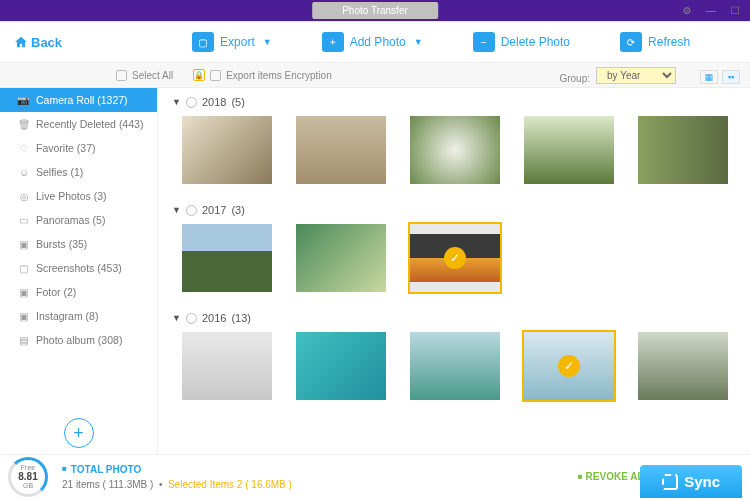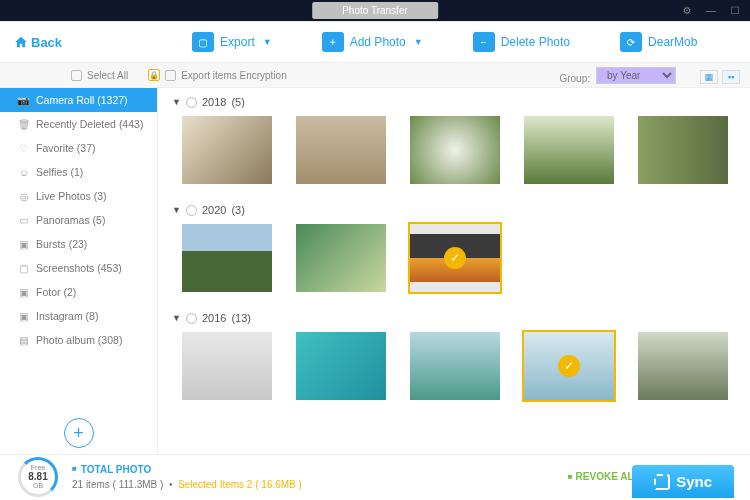--- a/index.html
+++ b/index.html
@@ -1,38 +1,38 @@
 <!DOCTYPE html>
 <html><head>
 <meta charset="utf-8">
 <style>
 * { margin: 0; padding: 0; box-sizing: border-box; font-family: -apple-system, "Segoe UI", Arial, sans-serif; }
 body { width: 750px; height: 500px; background: #fff; overflow: hidden; font-size: 11px; color: #555; }
 
 
-.titlebar { height: 22px; background: #0f172a; display: flex; align-items: center; position: relative; border-bottom: 1px solid #e5e5e5; padding-left: 28px; }
+.titlebar { height: 22px; background: #4c1d95; display: flex; align-items: center; position: relative; border-bottom: 1px solid #e5e5e5; padding-left: 28px; }
 .titlebar-center { position: absolute; left: 50%; transform: translateX(-50%); background: #c0c0c0; color: #fff; font-size: 10px; padding: 3px 30px; border-radius: 2px; }
 .titlebar-right { margin-left: auto; display: flex; gap: 10px; padding-right: 8px; color: #888; }
 .window-btn { width: 14px; height: 14px; display: flex; align-items: center; justify-content: center; cursor: pointer; font-size: 10px; }
 
 
 .toolbar { height: 40px; display: flex; align-items: center; padding: 0 14px; gap: 40px; }
 .back-btn { display: flex; align-items: center; gap: 3px; color: #2aa3ef; font-size: 13px; font-weight: 600; cursor: pointer; }
 .back-btn .home-icon { width: 14px; height: 14px; }
 .tb-actions { display: flex; gap: 50px; margin-left: 90px; }
 .tb-action { display: flex; align-items: center; gap: 6px; color: #2aa3ef; font-size: 12px; cursor: pointer; }
 .tb-icon { width: 22px; height: 20px; background: #2aa3ef; border-radius: 3px; display: flex; align-items: center; justify-content: center; color: #fff; font-size: 10px; }
 .tb-caret { color: #2aa3ef; font-size: 9px; margin-left: 2px; }
 
 
 .subtoolbar { height: 26px; background: #f7f7f7; display: flex; align-items: center; padding: 0 10px; border-top: 1px solid #eee; border-bottom: 1px solid #eee; font-size: 10px; color: #888; }
 .subtoolbar .cb { width: 11px; height: 11px; border: 1px solid #bbb; border-radius: 2px; margin-right: 5px; }
 .subtoolbar .lock { width: 12px; height: 12px; border: 1px solid #f0b800; border-radius: 2px; margin: 0 5px 0 20px; display:flex;align-items:center;justify-content:center;color:#f0b800;font-size:8px; }
 .subtoolbar .group { margin-left: auto; display: flex; align-items: flex-end; gap: 6px; }
-.subtoolbar select { border: 1px solid #ccc; font-size: 10px; padding: 1px 18px 1px 6px; background: #c4b5fd; color: #666; }
+.subtoolbar select { border: 1px solid #ccc; font-size: 10px; padding: 1px 18px 1px 6px; background: #fef9c3; color: #666; }
 .view-toggle { display: flex; gap: 4px; margin-left: 18px; }
 .vbtn { width: 18px; height: 14px; border: 1px solid #ddd; display:flex;align-items:center;justify-content:center;font-size:9px;color:#2aa3ef;cursor:pointer; }
 
 
 .body { display: flex; height: 366px; }
 .sidebar { width: 158px; border-right: 1px solid #eee; display: flex; flex-direction: column; }
 .device-name { padding: 6px 10px; font-size: 11px; color: #666; display:flex;align-items:center;gap:4px; }
 .device-name::before { content:"▸"; font-size:9px; color:#888; }
 .side-list { flex: 1; overflow-y: auto; }
 .side-item { padding: 6px 10px 6px 18px; font-size: 10.5px; color: #777; display:flex;align-items:center;gap:6px;cursor:pointer; }
@@ -63,33 +63,33 @@
 .p6{background:linear-gradient(180deg,#a8c8e0 40%,#486838 40%);} 
 .p7{background:linear-gradient(135deg,#4a8a5a,#c8d8a0);} 
 .p8{background:linear-gradient(180deg,#3a3a3a 50%,#e8a030 50%,#c06020);} 
 .p9{background:linear-gradient(180deg,#e8e8e8,#c8c8c8);} 
 .p10{background:linear-gradient(135deg,#40c0c0,#2090a0);} 
 .p11{background:linear-gradient(180deg,#b8d8e0,#4a9a8a);} 
 .p12{background:linear-gradient(180deg,#d8e8f0,#8ab8c8);} 
 .p13{background:linear-gradient(180deg,#d0d8c8,#6a7a5a);}
 
 
-.footer { height: 44px; border-top: 1px solid #eee; display:flex; align-items:center; padding: 0 18px; position:relative; }
+.footer { height: 44px; border-top: 1px solid #eee; display:flex; align-items:center; padding: 0 8px; position:relative; }
 .storage-ring { width:40px;height:40px;border-radius:50%;border:3px solid #e0e0e0;border-top-color:#2aa3ef;border-right-color:#2aa3ef;display:flex;flex-direction:column;align-items:center;justify-content:center;font-size:7px;color:#888; }
 .storage-ring .gb { font-size:10px;color:#444;font-weight:600; }
 .stats { margin-left: 14px; font-size:10px; line-height:1.5; }
 .stats .row1 { color:#2aa3ef; font-weight:600; display:flex;align-items:center;gap:4px; }
 .stats .row1::before { content:"■"; font-size:8px; }
 .stats .row2 { color:#777; }
 .stats .sel { color:#f5b800; }
 .revoke { margin-left:auto; font-size:10px; display:flex; gap:18px; align-items:center; }
 .revoke .rv { color:#7ac040; font-weight:600; display:flex;align-items:center;gap:3px; }
 .revoke .rv::before { content:"■"; font-size:8px; }
 .revoke .sm { color:#999; font-size:9px; }
-.sync-btn { background:linear-gradient(180deg,#4ac3ff,#1ea3ef); color:#fff; font-size:15px; font-weight:600; padding: 8px 22px; border-radius:4px 4px 0 0; display:flex;align-items:center;gap:6px;cursor:pointer; position:absolute; right:16px; bottom:0; }
+.sync-btn { background:linear-gradient(180deg,#4ac3ff,#1ea3ef); color:#fff; font-size:15px; font-weight:600; padding: 8px 22px; border-radius:4px 4px 0 0; display:flex;align-items:center;gap:6px;cursor:pointer; position:absolute; right:8px; bottom:0; }
 .sync-btn .si { width:16px;height:16px;border:2px solid #fff;border-radius:3px;border-left-style:dashed;border-top-style:dashed; }
 
 svg { display:block; }
 </style>
 </head>
 <body>
 
 <div class="titlebar">
   <div class="titlebar-center">Photo Transfer</div>
   <div class="titlebar-right">
@@ -116,26 +116,26 @@
       <span class="tb-icon">＋</span>
       <span>Add Photo</span>
       <span class="tb-caret">▼</span>
     </div>
     <div class="tb-action">
       <span class="tb-icon">−</span>
       <span>Delete Photo</span>
     </div>
     <div class="tb-action">
       <span class="tb-icon">⟳</span>
-      <span>DearMob</span>
-    </div>
-  </div>
-</div>
-
-<div class="subtoolbar" style="padding-left:71px;">
+      <span>Refresh</span>
+    </div>
+  </div>
+</div>
+
+<div class="subtoolbar" style="padding-left:116px;">
   <span class="cb"></span>
   <span>Select All</span>
   <span class="lock">🔒</span>
   <span class="cb"></span>
   <span>Export items Encryption</span>
   <div class="group">
     <span>Group:</span>
     <select><option>by Year</option></select>
     <div class="view-toggle">
       <span class="vbtn">▦</span>
@@ -166,21 +166,21 @@
       <div class="side-item">
           <span class="side-icon">◎</span>
           <span>Live Photos (3)</span>
         </div>
       <div class="side-item">
           <span class="side-icon">▭</span>
           <span>Panoramas (5)</span>
         </div>
       <div class="side-item">
           <span class="side-icon">▣</span>
-          <span>Bursts (23)</span>
+          <span>Bursts (35)</span>
         </div>
       <div class="side-item">
           <span class="side-icon">▢</span>
           <span>Screenshots (453)</span>
         </div>
       <div class="side-item">
           <span class="side-icon">▣</span>
           <span>Fotor (2)</span>
         </div>
       <div class="side-item">
@@ -210,21 +210,21 @@
         <div class="thumb p3"></div>
         <div class="thumb p4"></div>
         <div class="thumb p5"></div>
       </div>
     </div>
 
     <div class="year-group">
       <div class="year-header">
         <span class="tri">▼</span>
         <span class="ycb"></span>
-        <span>2020</span>
+        <span>2017</span>
         <span>(3)</span>
       </div>
       <div class="thumb-row">
         <div class="thumb p6"></div>
         <div class="thumb p7"></div>
         <div class="thumb pad selected">
             <div class="inner p8"></div>
           </div>
       </div>
     </div>

